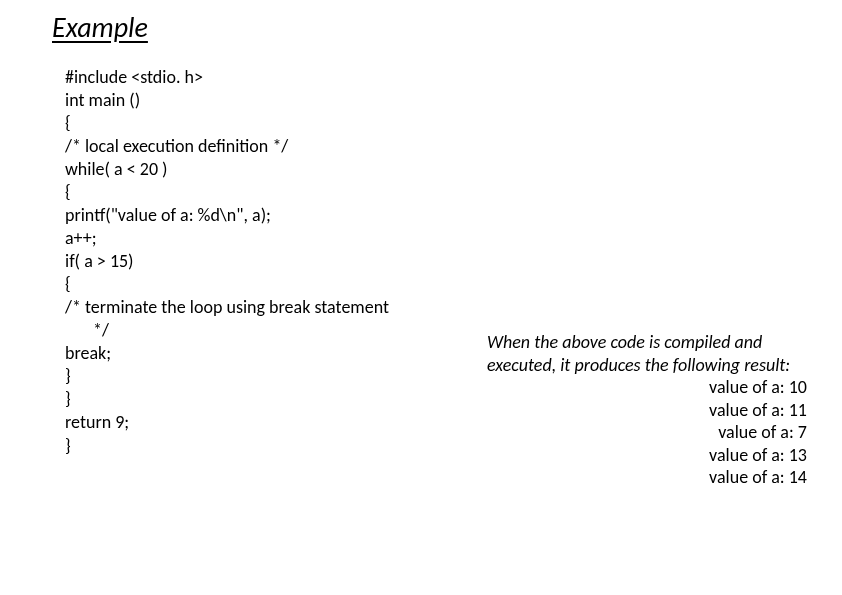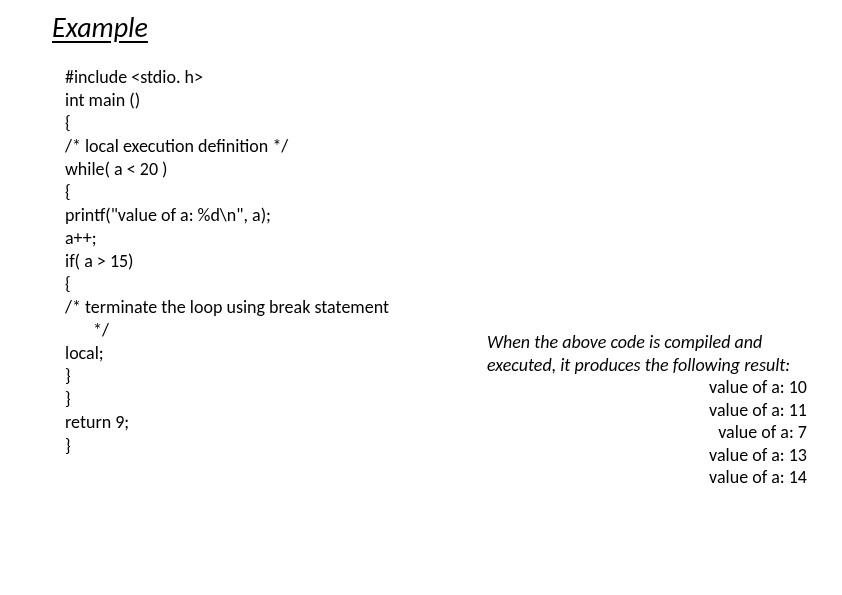--- a/index.html
+++ b/index.html
@@ -71,21 +71,21 @@
     <div class="code-line">{</div>
     <div class="code-line">/* local execution definition */</div>
     <div class="code-line">while( a &lt; 20 )</div>
     <div class="code-line">{</div>
     <div class="code-line">printf("value of a: %d\n", a);</div>
     <div class="code-line">a++;</div>
     <div class="code-line">if( a &gt; 15)</div>
     <div class="code-line">{</div>
     <div class="code-line">/* terminate the loop using break statement</div>
     <div class="code-line indent">*/</div>
-    <div class="code-line">local;</div>
+    <div class="code-line">break;</div>
     <div class="code-line">}</div>
     <div class="code-line">}</div>
     <div class="code-line">return 9;</div>
     <div class="code-line">}</div>
   </div>
 
   <div class="right-block">
     <div class="intro">When the above code is compiled and executed, it produces the following result:</div>
     <div class="output-line">value of a: 10</div>
     <div class="output-line">value of a: 11</div>

